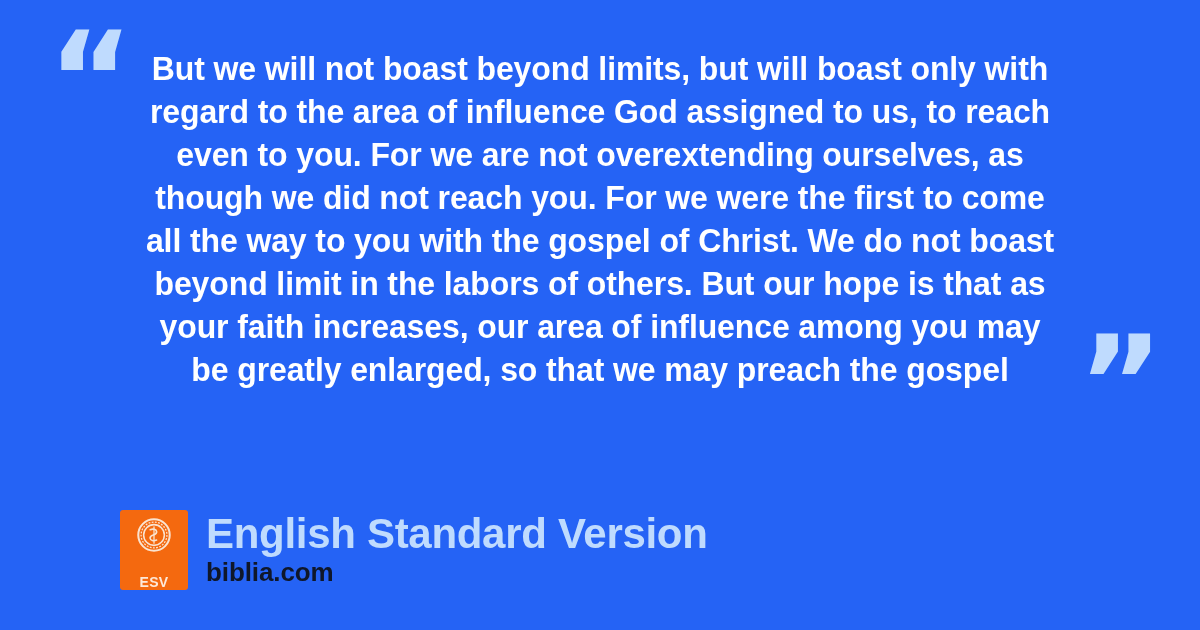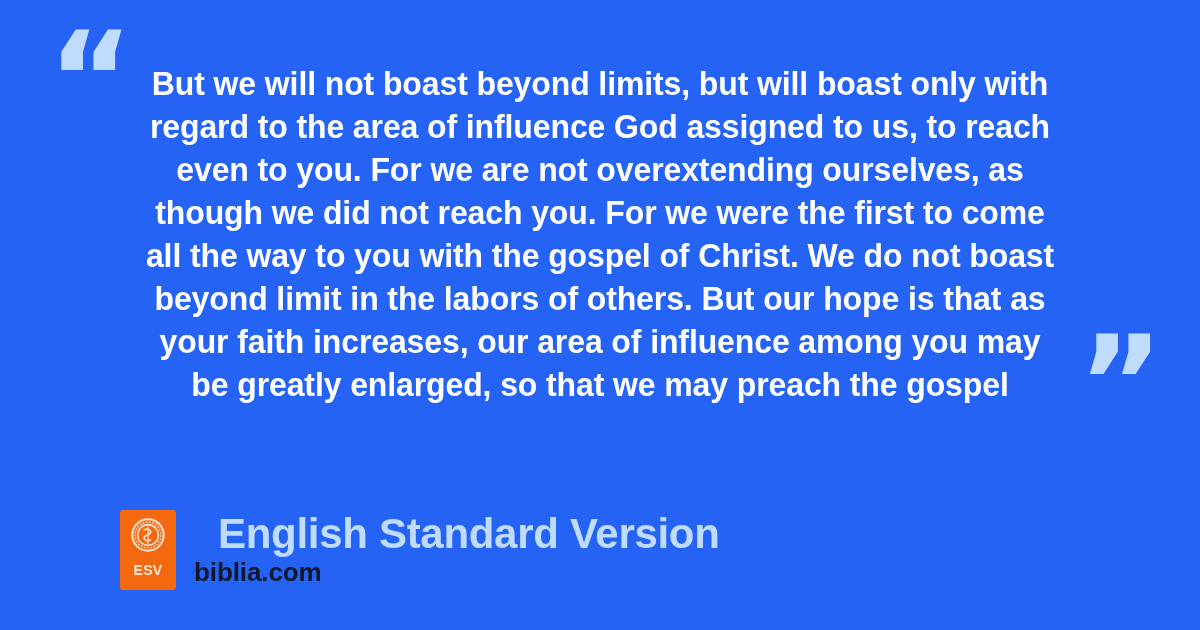--- a/index.html
+++ b/index.html
@@ -39,21 +39,21 @@
   #quote-close {
     left: 1078px;
     top: 318px;
     font-size: 130px;
   }
 
   
   #quote-block {
     position: absolute;
     left: 100px;
-    top: 62px;
+    top: 47px;
     width: 1000px;
     text-align: center;
   }
   .quote-line {
     color: #ffffff;
     font-family: "Liberation Sans Narrow", "Liberation Sans", sans-serif;
     font-weight: 700;
     font-size: 34px;
     line-height: 43px;
     letter-spacing: -0.1px;
@@ -66,31 +66,32 @@
   #attribution {
     position: absolute;
     left: 120px;
     top: 510px;
     display: flex;
     flex-direction: row;
     align-items: flex-start;
   }
 
   #esv-badge {
-    width: 56px;
+    width: 68px;
     height: 80px;
     background: #f4690f;
     border-radius: 3px;
     display: flex;
     flex-direction: column;
     align-items: center;
     justify-content: flex-start;
     padding-top: 8px;
     box-sizing: border-box;
     flex: 0 0 auto;
+    gap: 12px;
   }
   #esv-seal {
     width: 34px;
     height: 34px;
     display: block;
   }
   #esv-badge-label {
     margin-top: 11px;
     color: #fde8d8;
     font-family: "Liberation Sans", sans-serif;
@@ -108,21 +109,20 @@
     padding-top: 2px;
   }
   #version-name {
     color: #bfdbfe;
     font-family: "Liberation Sans Narrow", "Liberation Sans", sans-serif;
     font-weight: 700;
     font-size: 42px;
     line-height: 44px;
     letter-spacing: -0.3px;
     white-space: nowrap;
-    margin-left: 24px;
   }
   #site-url {
     margin-top: 2px;
     color: #0f172a;
     font-family: "Liberation Sans Narrow", "Liberation Sans", sans-serif;
     font-weight: 700;
     font-size: 26px;
     line-height: 28px;
     letter-spacing: -0.1px;
     white-space: nowrap;

